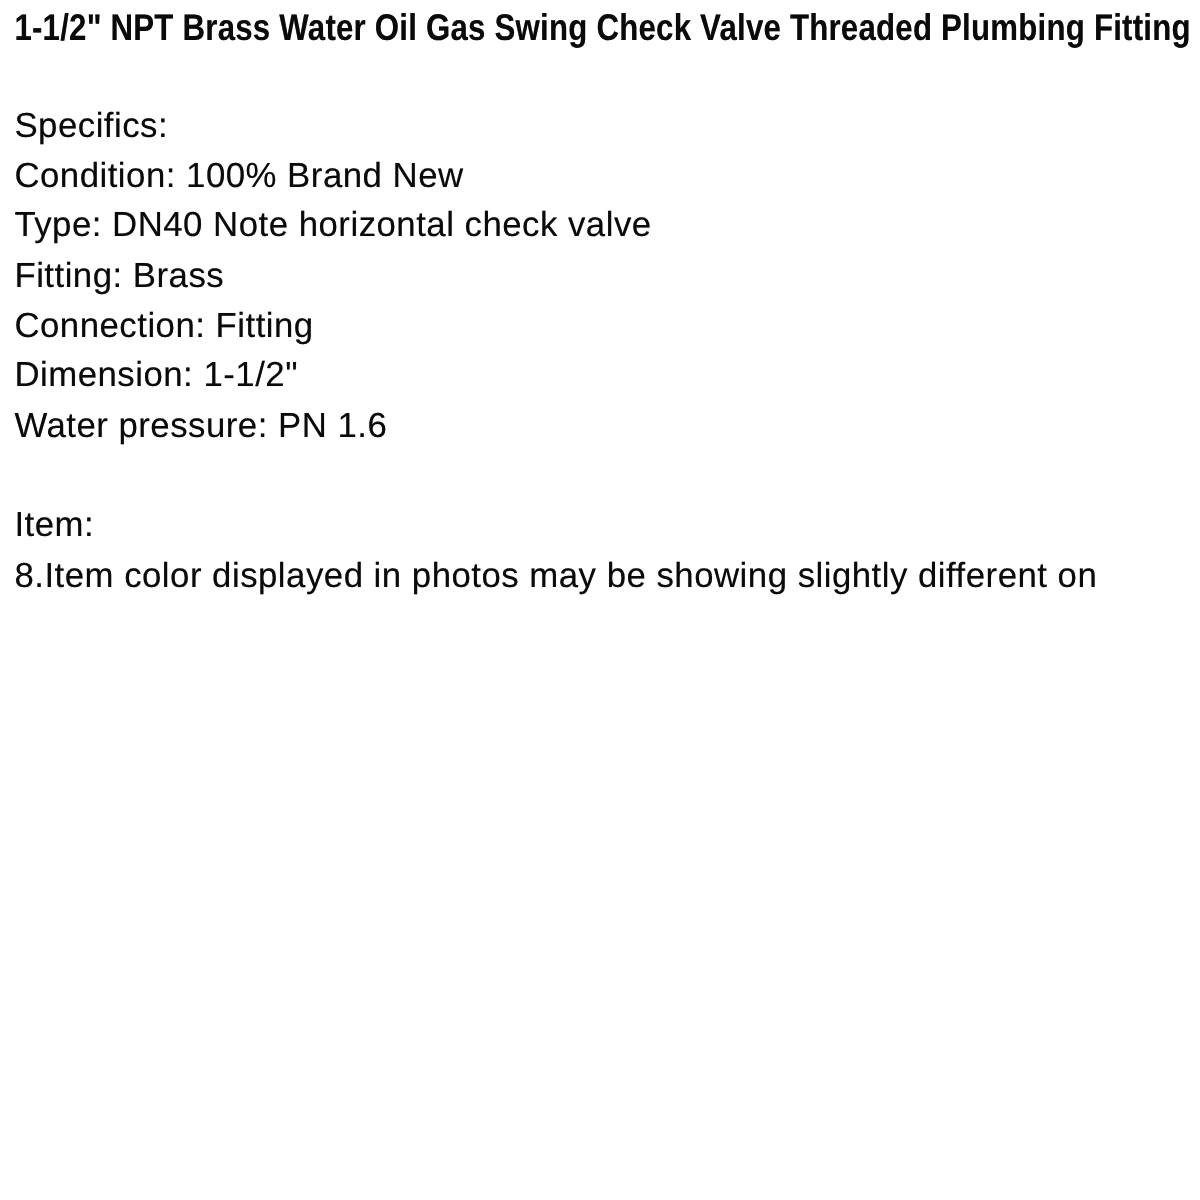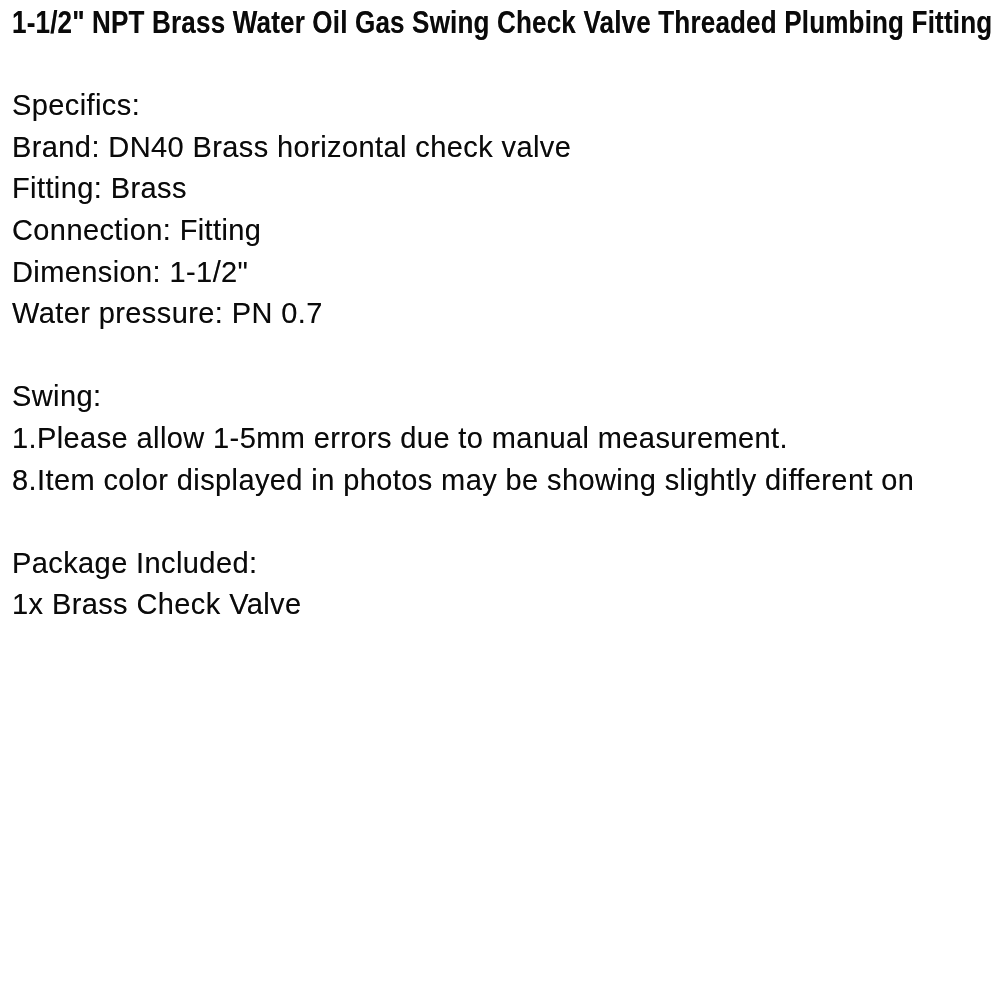--- a/index.html
+++ b/index.html
@@ -51,32 +51,28 @@
 
 <div class="page" style="background: rgb(255, 255, 255); color: rgb(10, 10, 10);">
   <div class="content">
     <div class="title-line">
       <span class="title-text">1-1/2" NPT Brass Water Oil Gas Swing Check Valve Threaded Plumbing Fitting</span>
     </div>
     <div class="spacer"></div>
     <div>
         <div>
           <div class="line">Specifics:</div>
-          <div class="line">Brand: DN40 Brass horizontal check valve</div>
+          <div class="line">Condition: 100% Brand New</div>
+          <div class="line">Type: DN40 Note horizontal check valve</div>
           <div class="line">Fitting: Brass</div>
           <div class="line">Connection: Fitting</div>
           <div class="line">Dimension: 1-1/2"</div>
-          <div class="line">Water pressure: PN 0.7</div>
+          <div class="line">Water pressure: PN 1.6</div>
         </div>
         <div class="spacer"></div>
         <div>
-          <div class="line">Swing:</div>
-          <div class="line">1.Please allow 1-5mm errors due to manual measurement.</div>
+          <div class="line">Item:</div>
           <div class="line">8.Item color displayed in photos may be showing slightly different on</div>
         </div>
         <div class="spacer"></div>
-        <div>
-          <div class="line">Package Included:</div>
-          <div class="line">1x Brass Check Valve</div>
-        </div>
       </div>
   </div>
 </div>
 
 </body></html>

